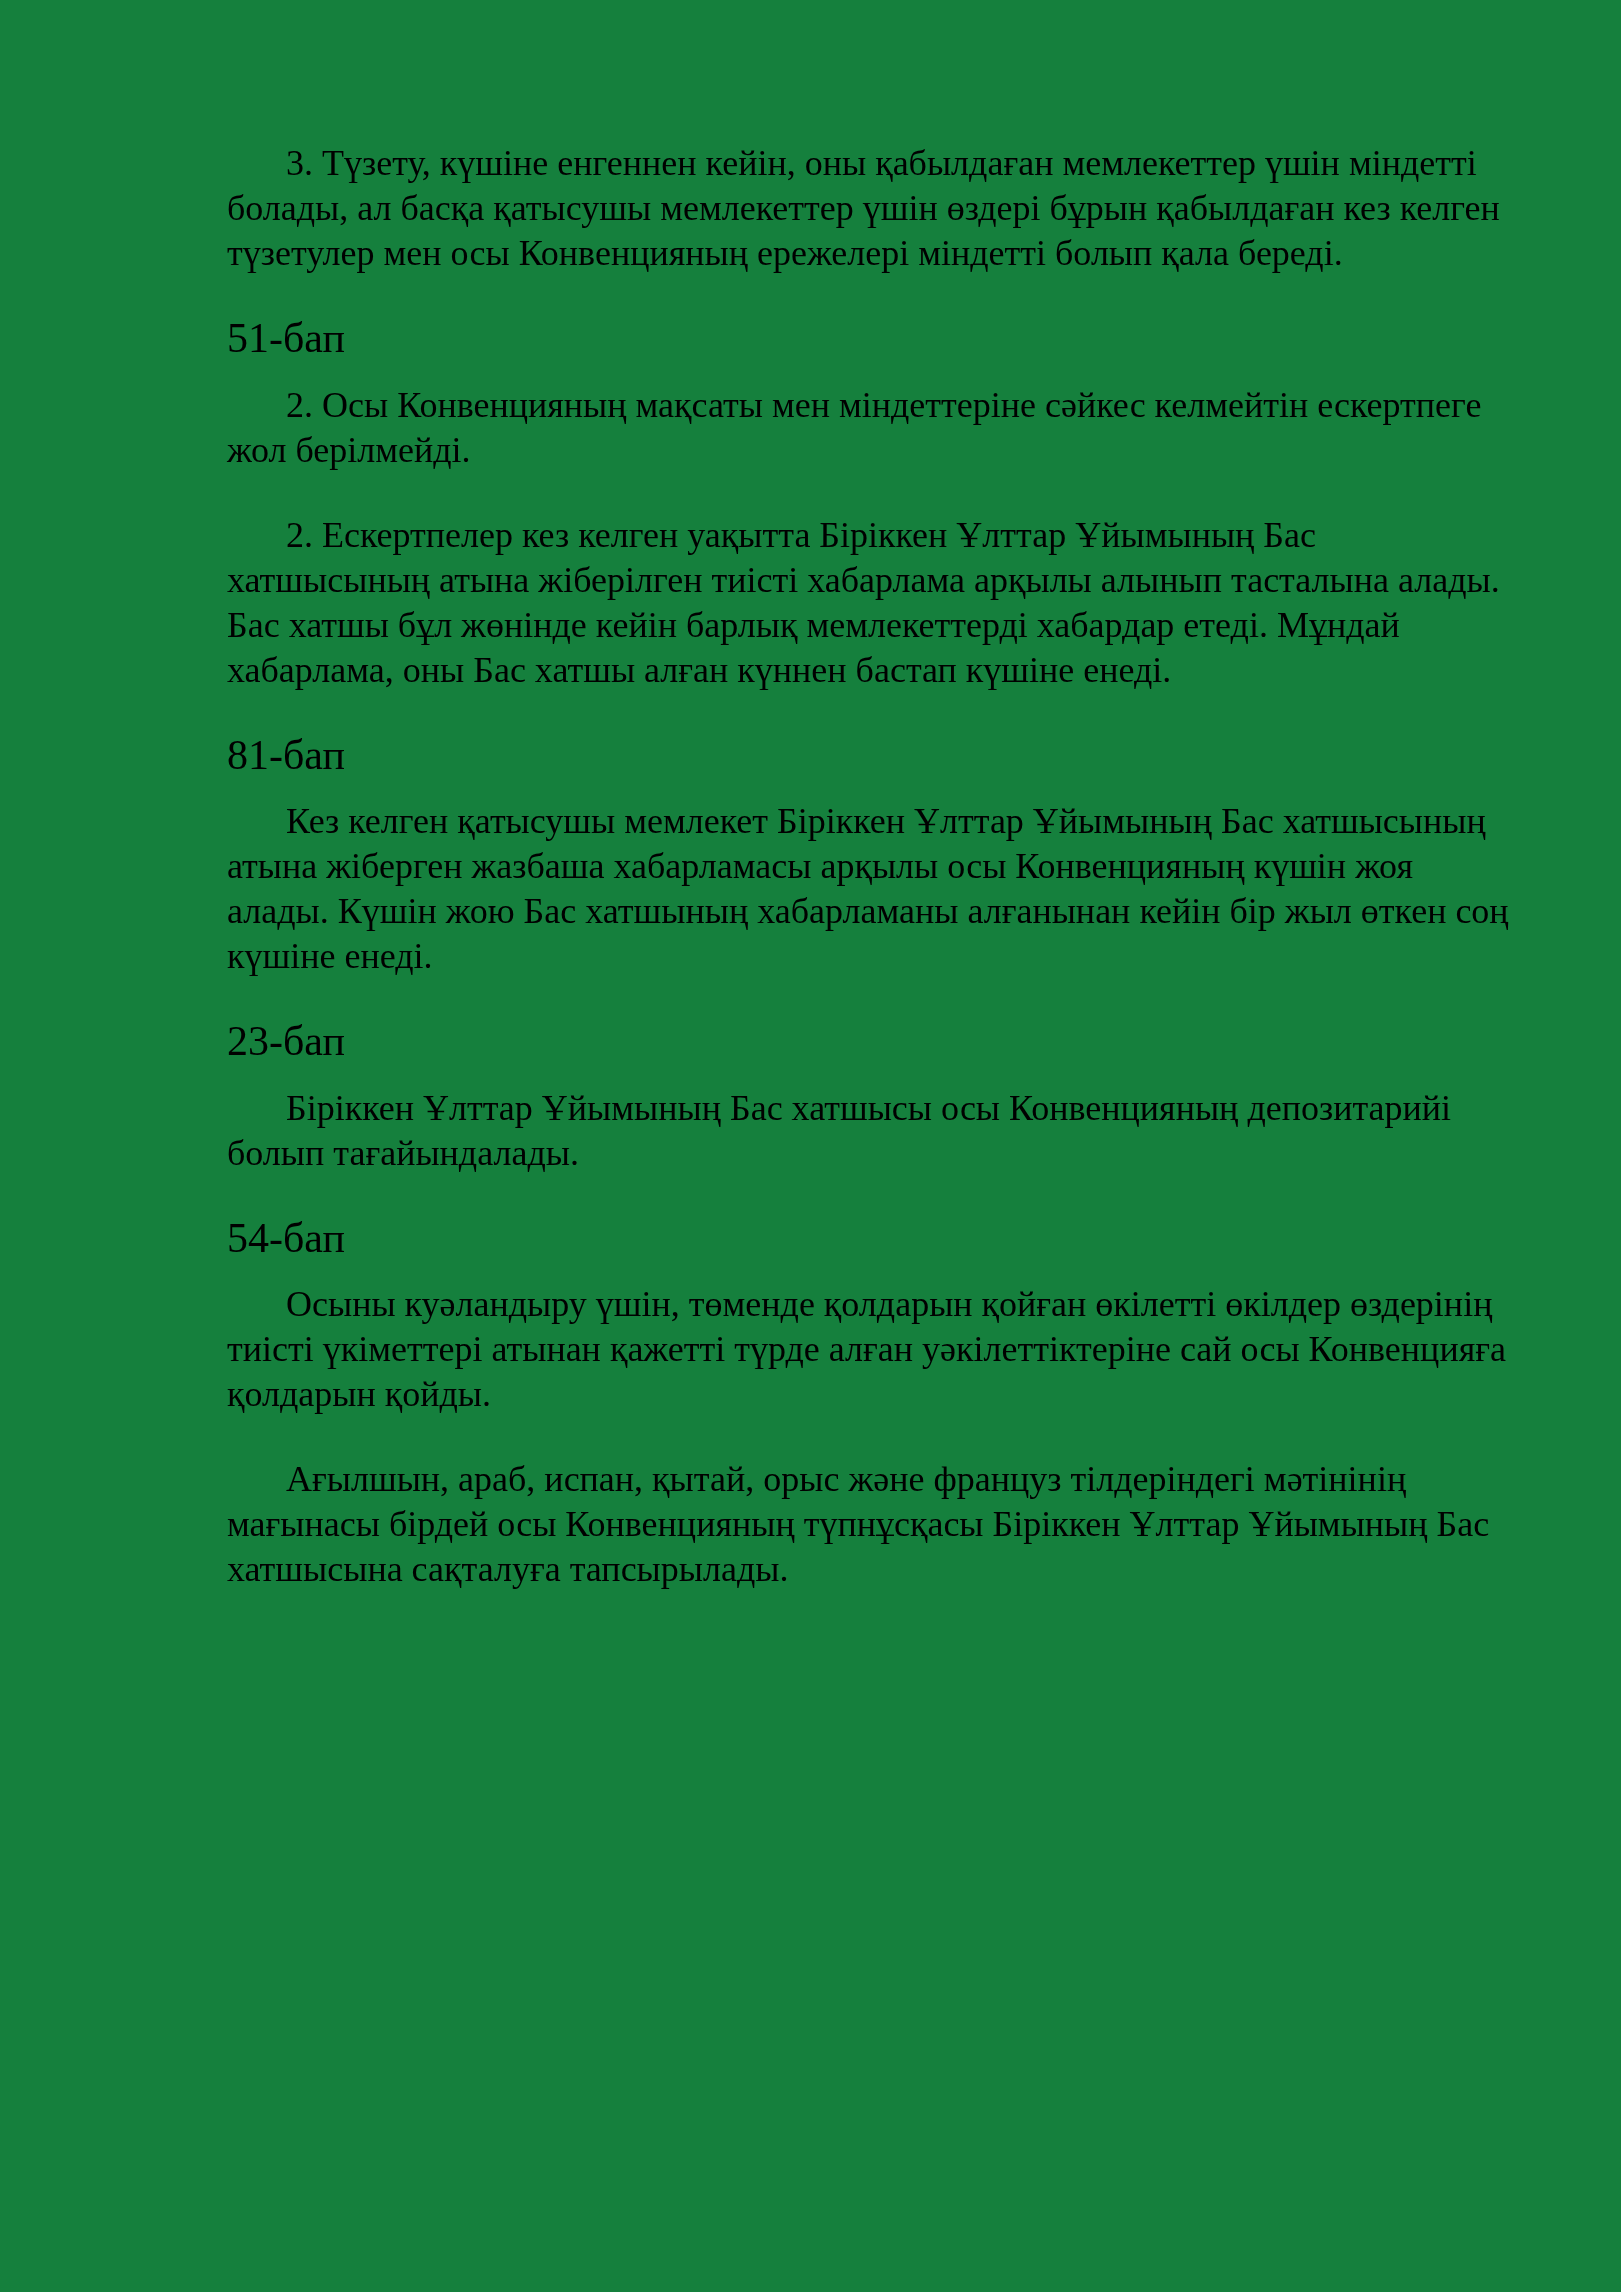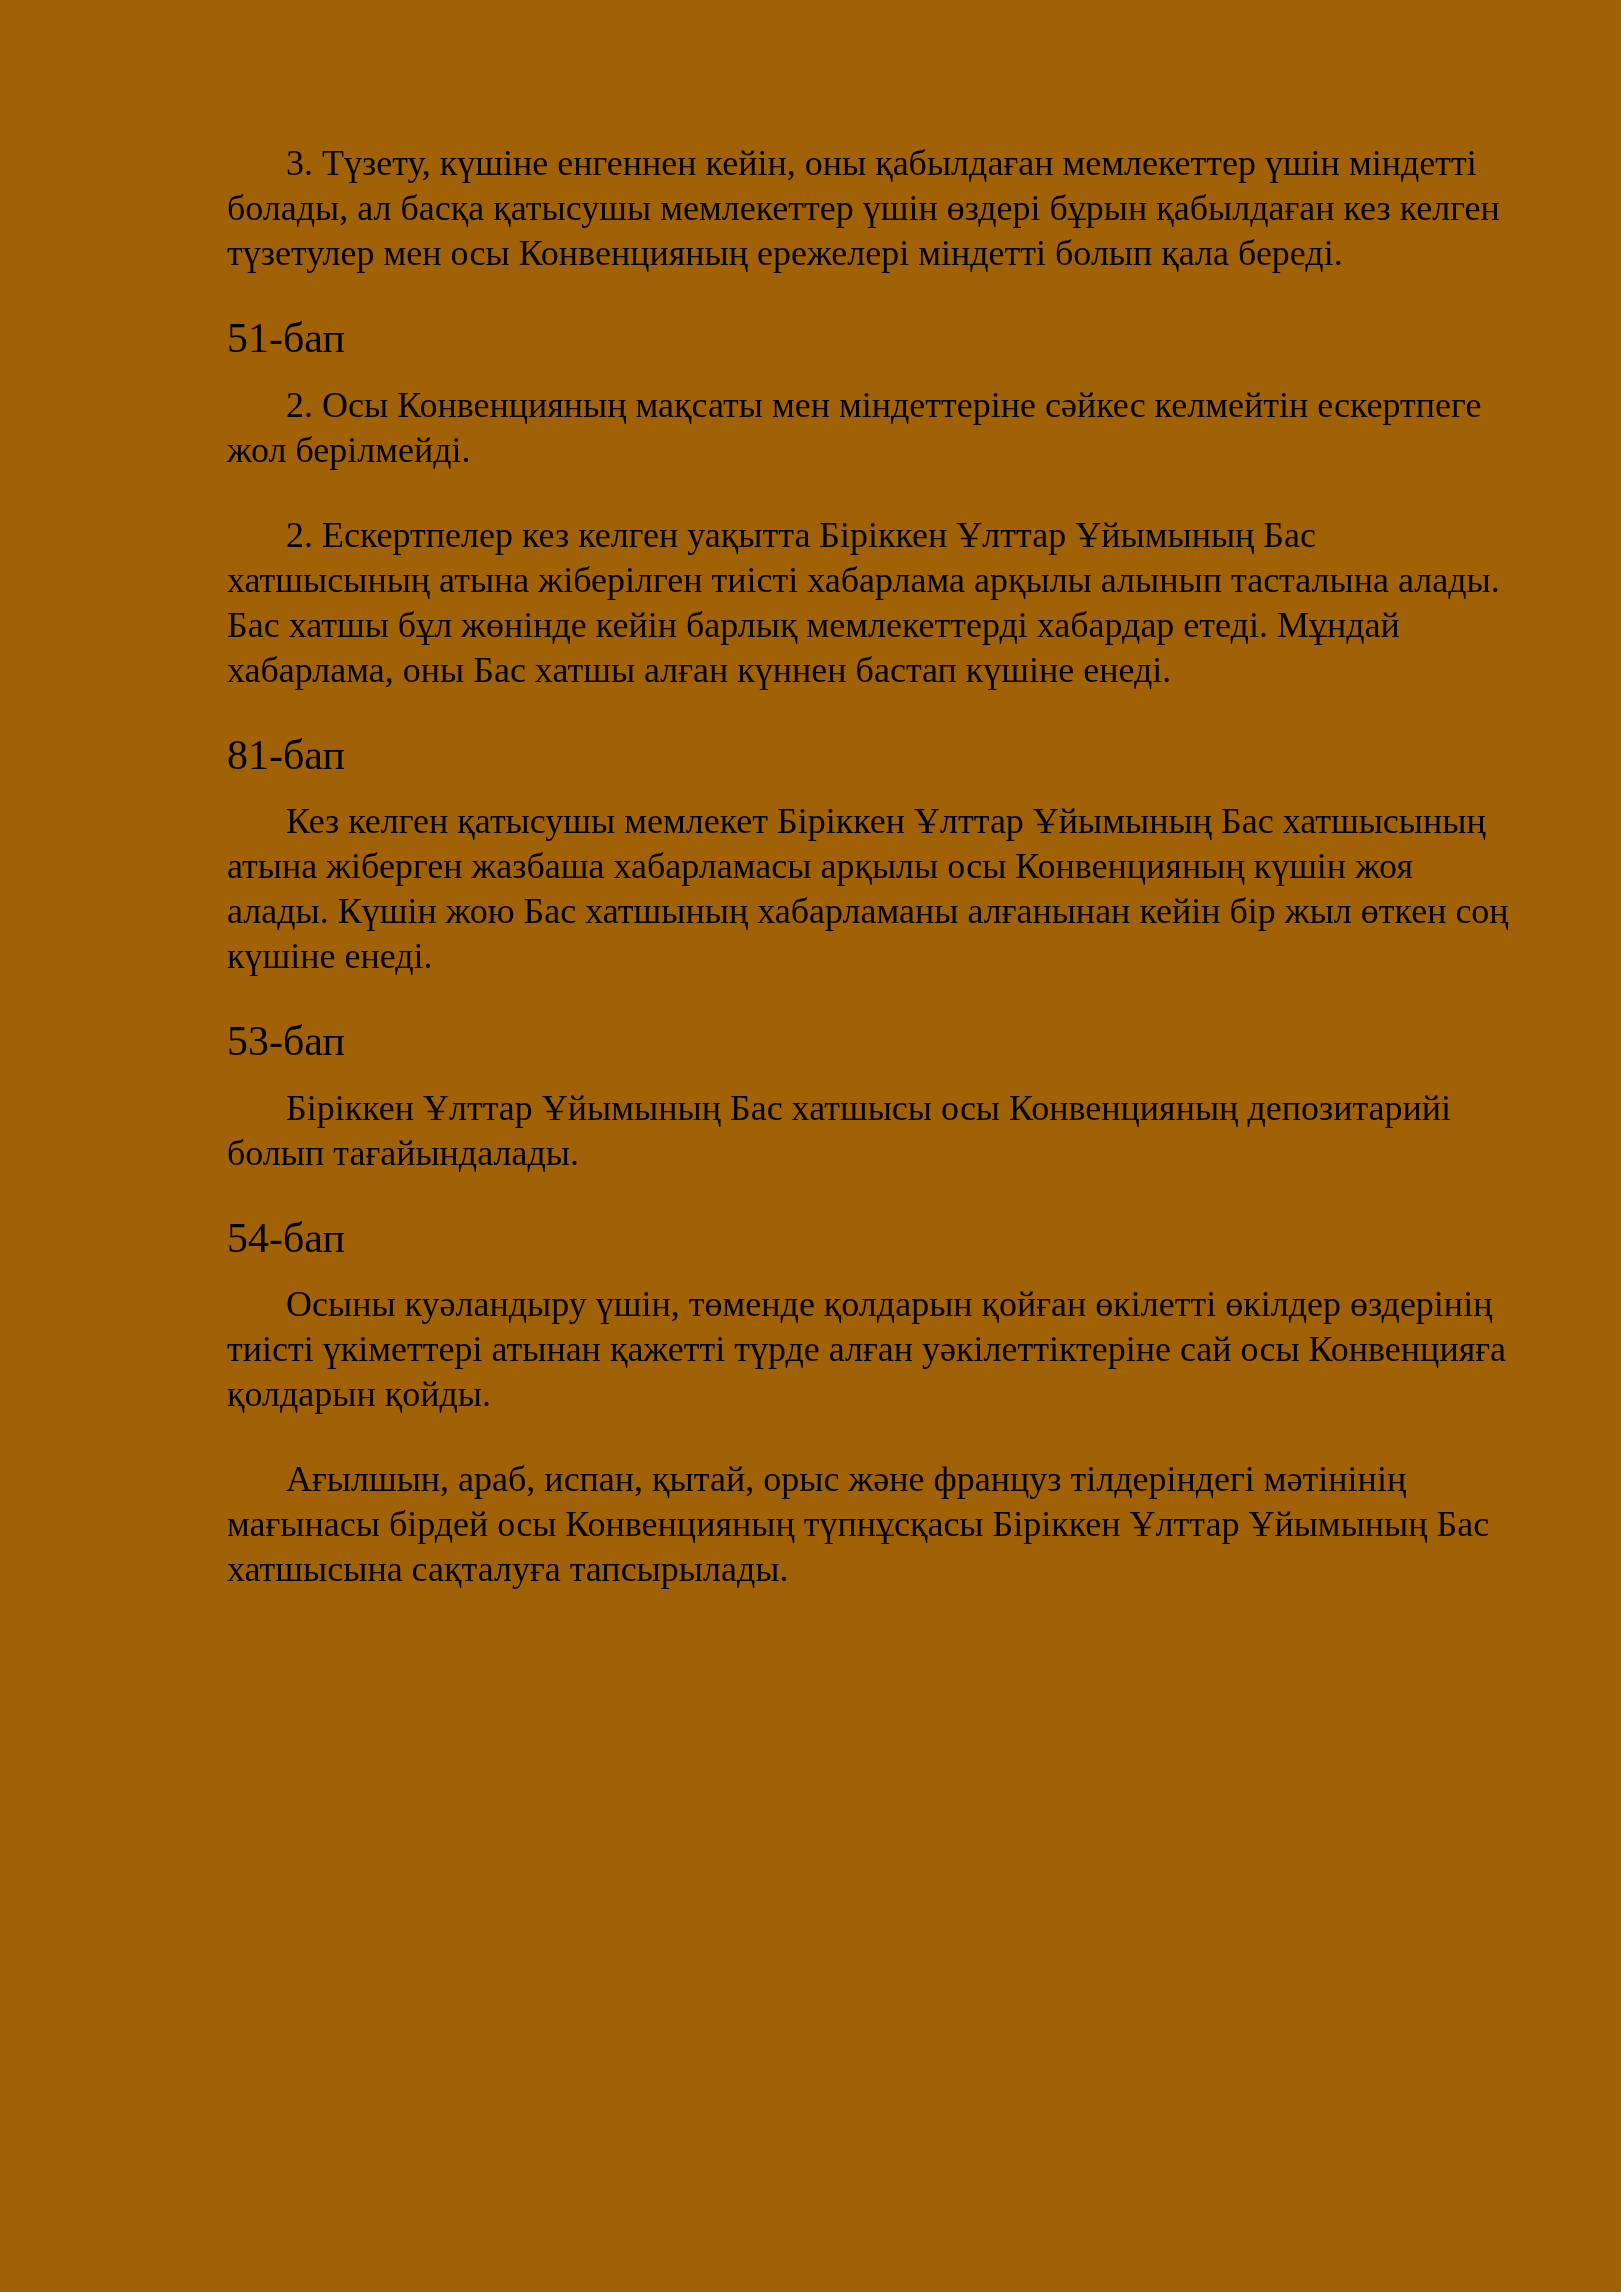--- a/index.html
+++ b/index.html
@@ -4,21 +4,21 @@
 <style>
   html, body {
     margin: 0;
     padding: 0;
     background: #ffffff;
   }
   .page {
     position: relative;
     width: 1621px;
     height: 2293px;
-    background: #a16207;
+    background: #15803d;
     box-sizing: border-box;
     padding: 141px 106px 0 227px;
     font-family: "Liberation Serif", "DejaVu Serif", serif;
     font-size: 36px;
     line-height: 45px;
     color: #000000;
     overflow: hidden;
   }
   .body-paragraph {
     margin: 0 0 40px 0;
@@ -44,21 +44,21 @@
 
 
   <p class="body-paragraph">2. Осы Конвенцияның мақсаты мен міндеттеріне сәйкес келмейтін ескертпеге жол берілмейді.</p>
 
   <p class="body-paragraph">2. Ескертпелер кез келген уақытта Біріккен Ұлттар Ұйымының Бас хатшысының атына жіберілген тиісті хабарлама арқылы алынып тасталына алады. Бас хатшы бұл жөнінде кейін барлық мемлекеттерді хабардар етеді. Мұндай хабарлама, оны Бас хатшы алған күннен бастап күшіне енеді.</p>
 
   <h2 class="article-heading">81-бап</h2>
 
   <p class="body-paragraph">Кез келген қатысушы мемлекет Біріккен Ұлттар Ұйымының Бас хатшысының атына жіберген жазбаша хабарламасы арқылы осы Конвенцияның күшін жоя алады. Күшін жою Бас хатшының хабарламаны алғанынан кейін бір жыл өткен соң күшіне енеді.</p>
 
-  <h2 class="article-heading">53-бап</h2>
+  <h2 class="article-heading">23-бап</h2>
 
   <p class="body-paragraph">Біріккен Ұлттар Ұйымының Бас хатшысы осы Конвенцияның депозитарийі болып тағайындалады.</p>
 
   <h2 class="article-heading">54-бап</h2>
 
   <p class="body-paragraph">Осыны куәландыру үшін, төменде қолдарын қойған өкілетті өкілдер өздерінің тиісті үкіметтері атынан қажетті түрде алған уәкілеттіктеріне сай осы Конвенцияға қолдарын қойды.</p>
 
   <p class="body-paragraph">Ағылшын, араб, испан, қытай, орыс және француз тілдеріндегі мәтінінің мағынасы бірдей осы Конвенцияның түпнұсқасы Біріккен Ұлттар Ұйымының Бас хатшысына сақталуға тапсырылады.</p>
 
 </div>

